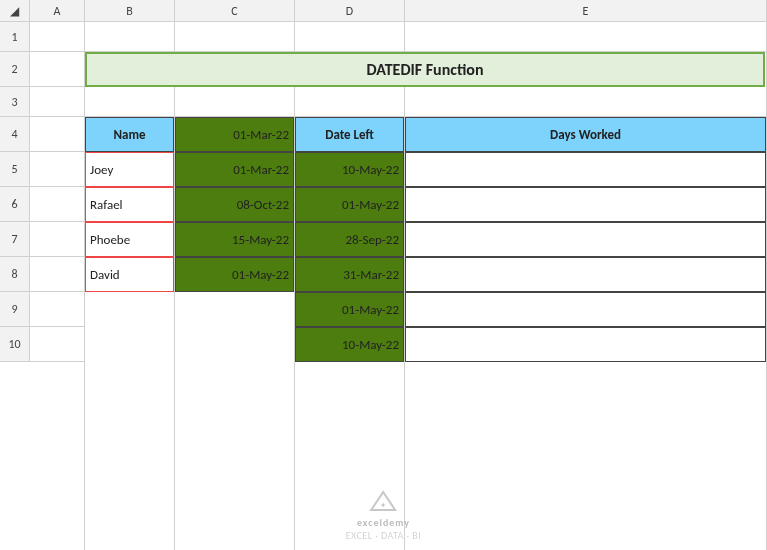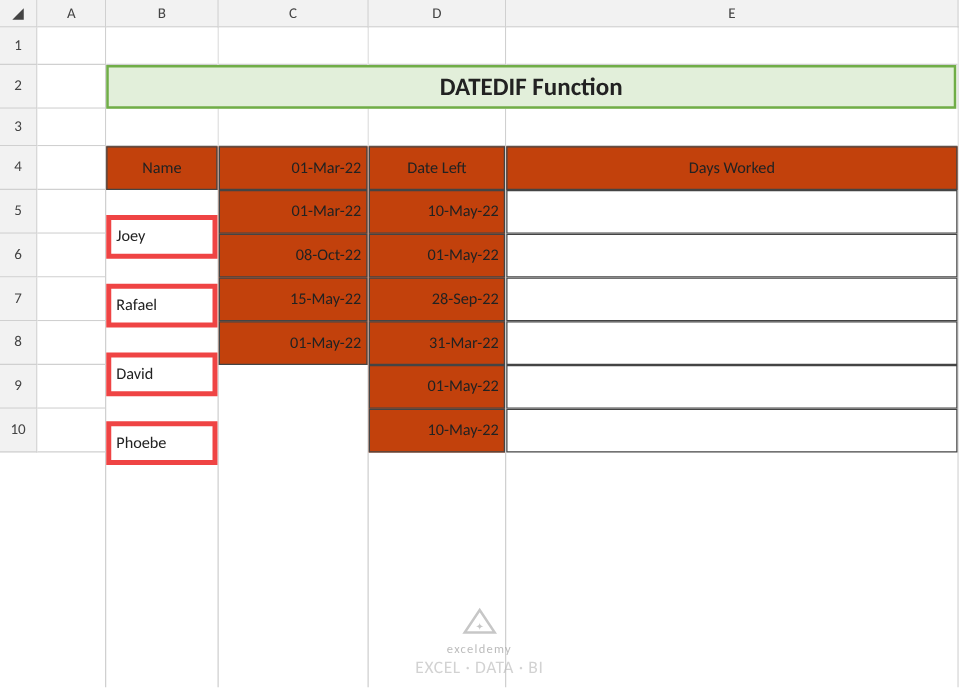--- a/index.html
+++ b/index.html
@@ -109,36 +109,35 @@
 
     
     .cw-55 { width: 55px; min-width: 55px; }
     .cw-90 { width: 90px; min-width: 90px; }
     .cw-110 { width: 110px; min-width: 110px; }
     .cw-120 { width: 120px; min-width: 120px; }
     .cw-rest { flex: 1; }
 
     
     .header-cell {
-      font-weight: normal;
+      font-weight: bold;
       border: 1.5px solid #444;
-      background: #c2410c;
+      background: #7dd3fc;
       justify-content: center;
     }
 
     
     .data-name-cell {
-      border: 4px solid #ef4444;
-      background: #ffffff;
-      margin-top: 20px;
+      border: 1px solid #ef4444;
+      background: #ffffff;
     }
 
     .data-date-cell {
       border: 1px solid #444;
-      background: #c2410c;
+      background: #4d7c0f;
       justify-content: flex-end;
     }
 
     .data-empty-cell {
       border: 1px solid #444;
       background: #ffffff;
     }
   </style>
 </head>
 <body>
@@ -185,22 +184,22 @@
       </div>
 
       <div class="grid-column cw-90" data-name="col-B">
         <div class="grid-cell rh-30" data-name="cell-B1"></div>
 
         <div class="grid-cell rh-35" data-name="cell-B2" style="border:none; background:transparent;"></div>
         <div class="grid-cell rh-30" data-name="cell-B3"></div>
         <div class="grid-cell rh-35 header-cell" data-name="cell-B4-header">Name</div>
         <div class="grid-cell rh-35 data-name-cell" data-name="cell-B5">Joey</div>
         <div class="grid-cell rh-35 data-name-cell" data-name="cell-B7">Rafael</div>
+        <div class="grid-cell rh-35 data-name-cell" data-name="cell-B9">Phoebe</div>
         <div class="grid-cell rh-35 data-name-cell" data-name="cell-B8">David</div>
-        <div class="grid-cell rh-35 data-name-cell" data-name="cell-B9">Phoebe</div>
       </div>
 
       <div class="grid-column cw-120" data-name="col-C">
         <div class="grid-cell rh-30" data-name="cell-C1"></div>
         <div class="grid-cell rh-35" data-name="cell-C2" style="border:none; background:transparent;"></div>
         <div class="grid-cell rh-30" data-name="cell-C3"></div>
         <div class="grid-cell rh-35 data-date-cell" data-name="cell-C5">01-Mar-22</div>
         <div class="grid-cell rh-35 data-date-cell" data-name="cell-C6">01-Mar-22</div>
         <div class="grid-cell rh-35 data-date-cell" data-name="cell-C7">08-Oct-22</div>
         <div class="grid-cell rh-35 data-date-cell" data-name="cell-C8">15-May-22</div>
@@ -230,24 +229,24 @@
         <div class="grid-cell rh-35 data-empty-cell" data-name="cell-E7"></div>
         <div class="grid-cell rh-35 data-empty-cell" data-name="cell-E8"></div>
         <div class="grid-cell rh-35 data-empty-cell" data-name="cell-E9"></div>
         <div class="grid-cell rh-35 data-empty-cell" data-name="cell-E10"></div>
       </div>
 
     </div>
   </div>
 </div>
 
-<div id="title-overlay" style="position: absolute; background: rgb(226, 239, 218); border: 2px solid rgb(112, 173, 71); font-weight: bold; font-size: 20px; display: flex; align-items: center; justify-content: center; color: rgb(34, 34, 34); pointer-events: none; top: 52px; left: 85px; height: 35px; width: 680px;" data-name="title-cell">
+<div id="title-overlay" style="position: absolute; background: rgb(226, 239, 218); border: 2px solid rgb(112, 173, 71); font-weight: bold; font-size: 16px; display: flex; align-items: center; justify-content: center; color: rgb(34, 34, 34); pointer-events: none; top: 52px; left: 85px; height: 35px; width: 680px;" data-name="title-cell">
   <span data-name="title-text">DATEDIF Function</span>
 </div>
 
 <div style="position:absolute; bottom:8px; left:50%; transform:translateX(-50%); display:flex; flex-direction:column; align-items:center; opacity:0.65;" data-name="watermark">
   <svg width="32" height="26" viewBox="0 0 32 26" data-name="watermark-icon">
     <polygon points="16,2 28,20 4,20" fill="none" stroke="#aaa" stroke-width="2"></polygon>
     <text x="16" y="18" text-anchor="middle" font-size="8" fill="#aaa">✦</text>
   </svg>
-  <span style="font-size:10px; color:#999; letter-spacing:1px; font-weight:normal;text-align:right;" data-name="watermark-name">exceldemy</span>
-  <span style="font-size:14px; color:#bbb; letter-spacing:0.5px;" data-name="watermark-tagline">EXCEL · DATA · BI</span>
+  <span style="font-size:10px; color:#999; letter-spacing:1px; font-weight:bold;text-align:right;" data-name="watermark-name">exceldemy</span>
+  <span style="font-size:10px; color:#bbb; letter-spacing:0.5px;" data-name="watermark-tagline">EXCEL · DATA · BI</span>
 </div>
 
 </body></html>

